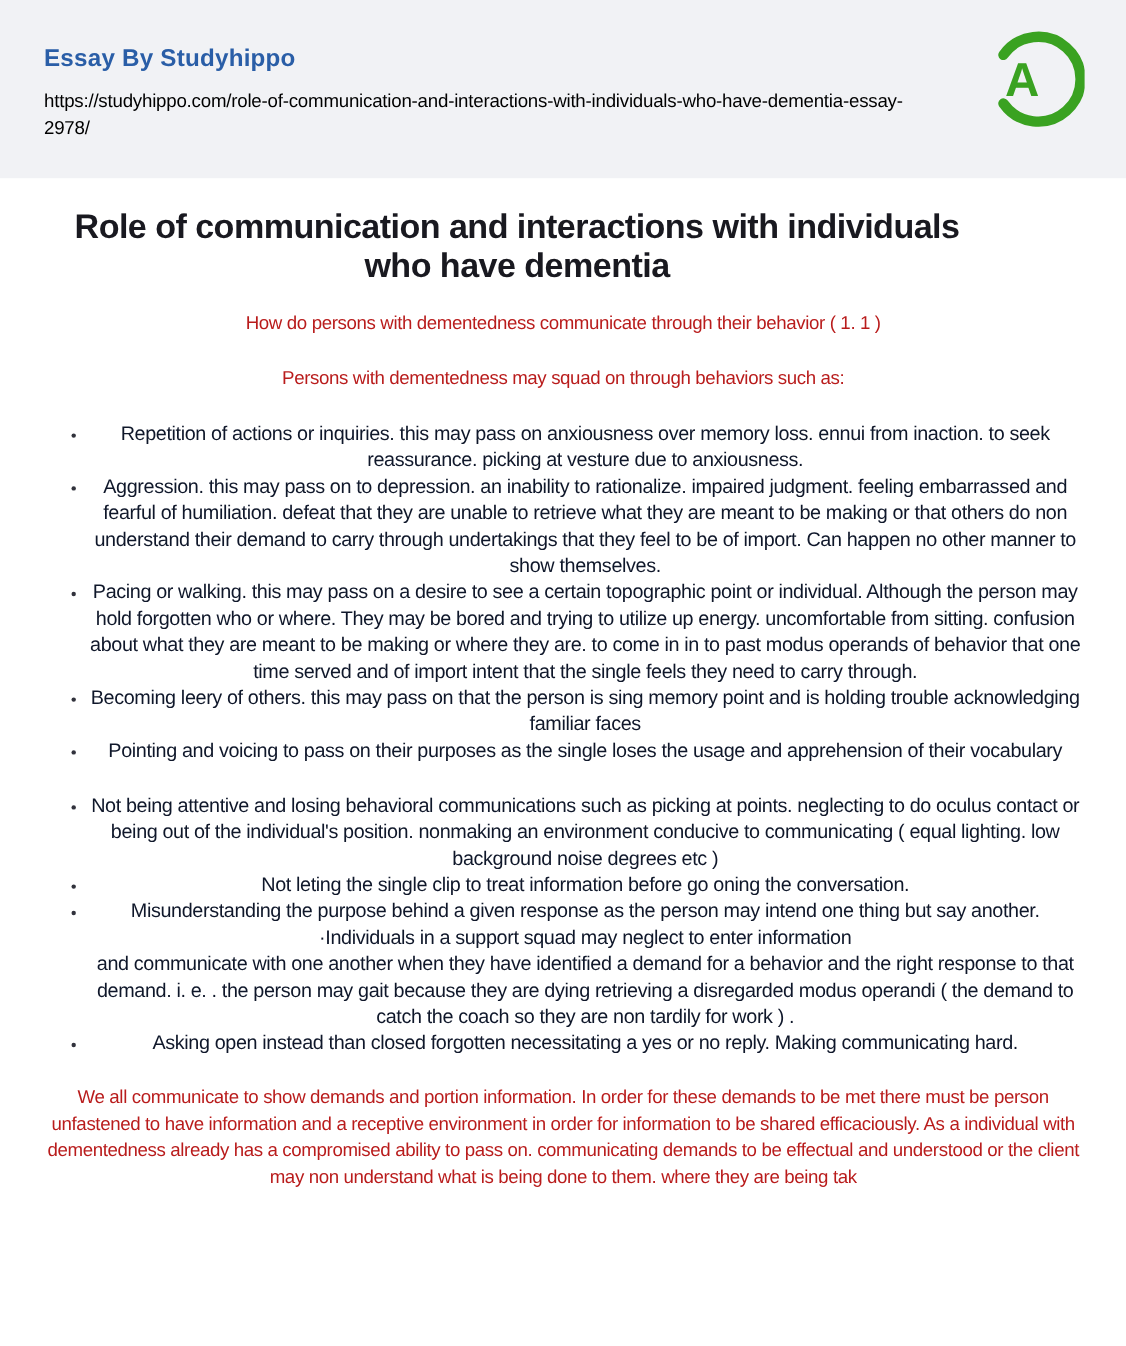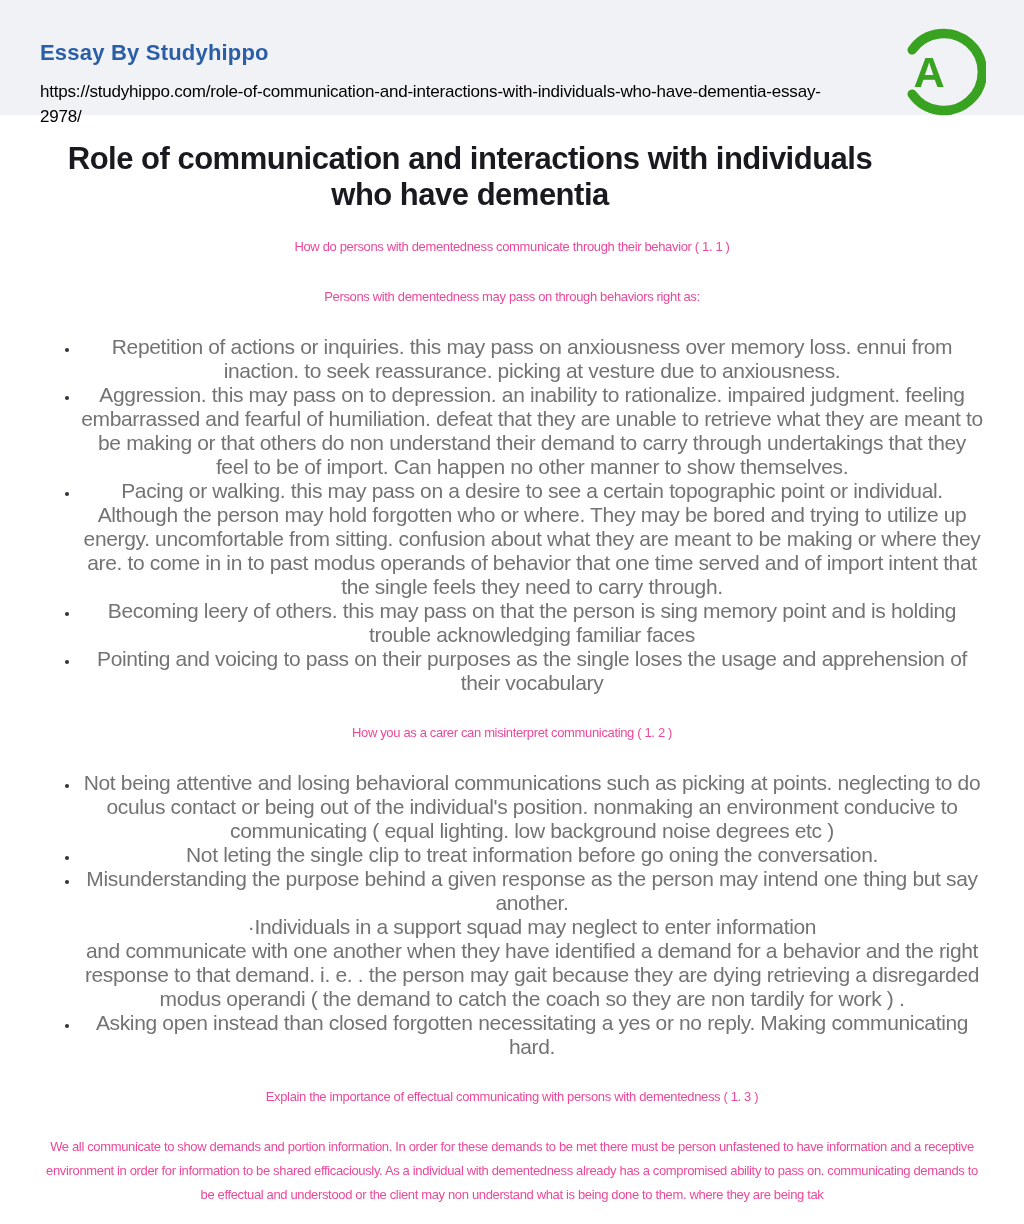--- a/index.html
+++ b/index.html
@@ -7,21 +7,21 @@
     width: 1024px;
     background: #ffffff;
     font-family: "Liberation Sans", sans-serif;
   }
   body { min-height: 1224px; position: relative; }
 
   
   .page-header {
     position: relative;
     width: 100%;
-    height: 115px;
+    height: 162px;
     background: #f1f2f5;
     padding: 40px 40px 0 40px;
   }
   .brand-title {
     color: #2a5ea7;
     font-size: 22px;
     font-weight: 700;
     letter-spacing: 0.2px;
     line-height: 1.2;
   }
@@ -54,35 +54,35 @@
   .article-title {
     color: #191920;
     font-size: 31px;
     font-weight: 700;
     line-height: 36px;
     letter-spacing: -0.5px;
     max-width: 860px;
     margin-bottom: 22px;
   }
   .article p {
-    color: #ec4899;
-    font-size: 13px;
+    color: #b91c1c;
+    font-size: 17px;
     line-height: 24px;
     letter-spacing: -0.35px;
     margin-bottom: 26px;
     max-width: 944px;
   }
   .article ul {
     margin: 26px 0 26px 0;
     padding-left: 40px;
     max-width: 944px;
   }
   .article li {
-    color: #737373;
-    font-size: 21px;
+    color: #0f172a;
+    font-size: 18px;
     line-height: 24px;
     letter-spacing: -0.35px;
     white-space: pre-line;
   }
   .article li::marker { font-size: 13px; color: #31323c; }
 </style>
 </head>
 <body>
 
 <header class="page-header">
@@ -96,37 +96,35 @@
       <text x="23" y="66" font-family="Liberation Sans, sans-serif" font-size="46" font-weight="600" fill="#3aa221">A</text>
     </svg>
   </div>
 </header>
 
 <main class="article">
   <h1 class="article-title">Role of communication and interactions with individuals who have dementia</h1>
 
   <p>How do persons with dementedness communicate through their behavior ( 1. 1 )</p>
 
-  <p>Persons with dementedness may pass on through behaviors right as:</p>
+  <p>Persons with dementedness may squad on through behaviors such as:</p>
 
   <ul>
       <li>Repetition of actions or inquiries. this may pass on anxiousness over memory loss. ennui from inaction. to seek reassurance. picking at vesture due to anxiousness.</li>
       <li>Aggression. this may pass on to depression. an inability to rationalize. impaired judgment. feeling embarrassed and fearful of humiliation. defeat that they are unable to retrieve what they are meant to be making or that others do non understand their demand to carry through undertakings that they feel to be of import. Can happen no other manner to show themselves.</li>
       <li>Pacing or walking. this may pass on a desire to see a certain topographic point or individual. Although the person may hold forgotten who or where. They may be bored and trying to utilize up energy. uncomfortable from sitting. confusion about what they are meant to be making or where they are. to come in in to past modus operands of behavior that one time served and of import intent that the single feels they need to carry through.</li>
       <li>Becoming leery of others. this may pass on that the person is sing memory point and is holding trouble acknowledging familiar faces</li>
       <li>Pointing and voicing to pass on their purposes as the single loses the usage and apprehension of their vocabulary</li>
     </ul>
 
-  <p>How you as a carer can misinterpret communicating ( 1. 2 )</p>
 
   <ul>
       <li>Not being attentive and losing behavioral communications such as picking at points. neglecting to do oculus contact or being out of the individual's position. nonmaking an environment conducive to communicating ( equal lighting. low background noise degrees etc )</li>
       <li>Not leting the single clip to treat information before go oning the conversation.</li>
       <li>Misunderstanding the purpose behind a given response as the person may intend one thing but say another.
 ·Individuals in a support squad may neglect to enter information
 and communicate with one another when they have identified a demand for a behavior and the right response to that demand. i. e. . the person may gait because they are dying retrieving a disregarded modus operandi ( the demand to catch the coach so they are non tardily for work ) .</li>
       <li>Asking open instead than closed forgotten necessitating a yes or no reply. Making communicating hard.</li>
     </ul>
 
-  <p>Explain the importance of effectual communicating with persons with dementedness ( 1. 3 )</p>
 
   <p>We all communicate to show demands and portion information. In order for these demands to be met there must be person unfastened to have information and a receptive environment in order for information to be shared efficaciously. As a individual with dementedness already has a compromised ability to pass on. communicating demands to be effectual and understood or the client may non understand what is being done to them. where they are being tak</p>
 </main>
 
 </body></html>

